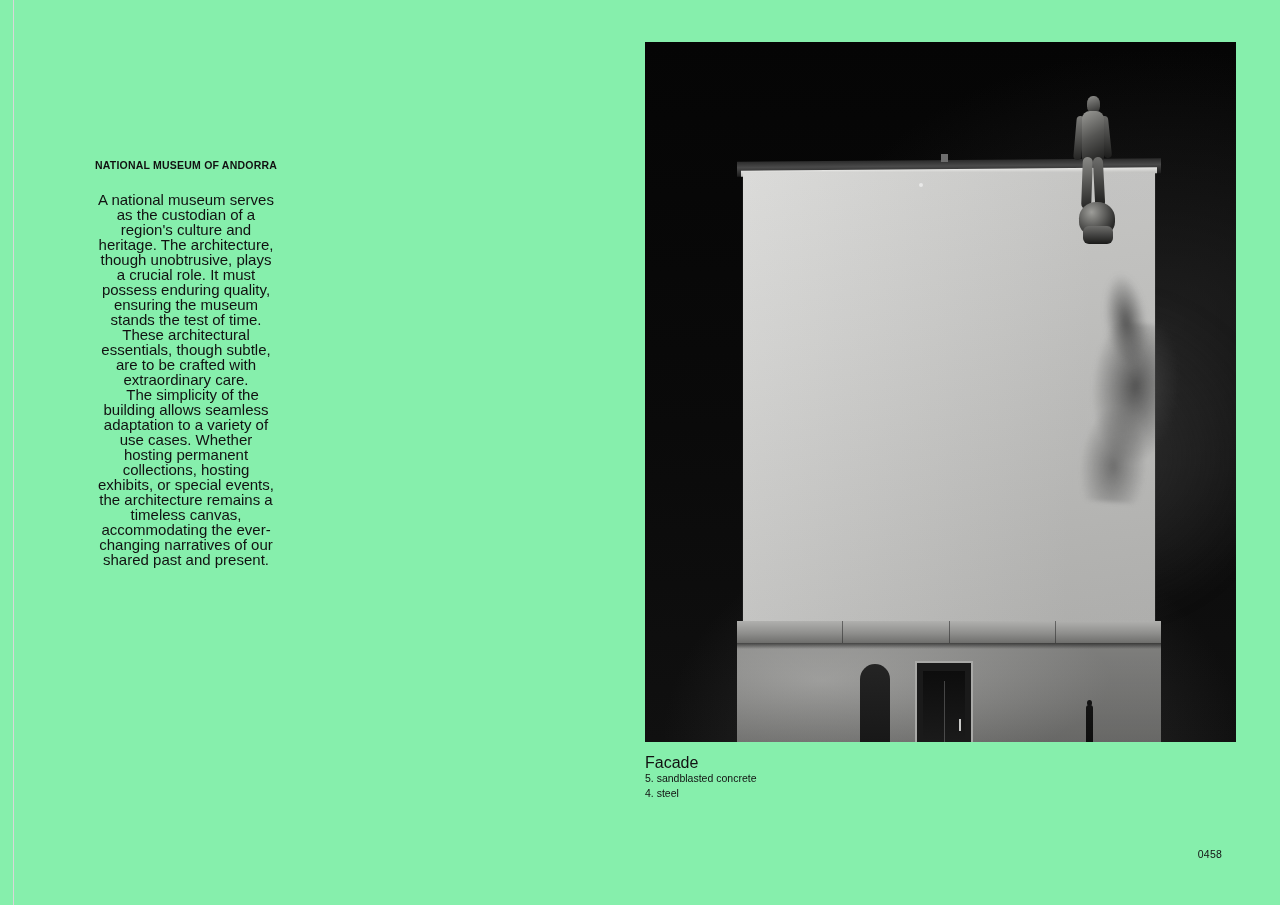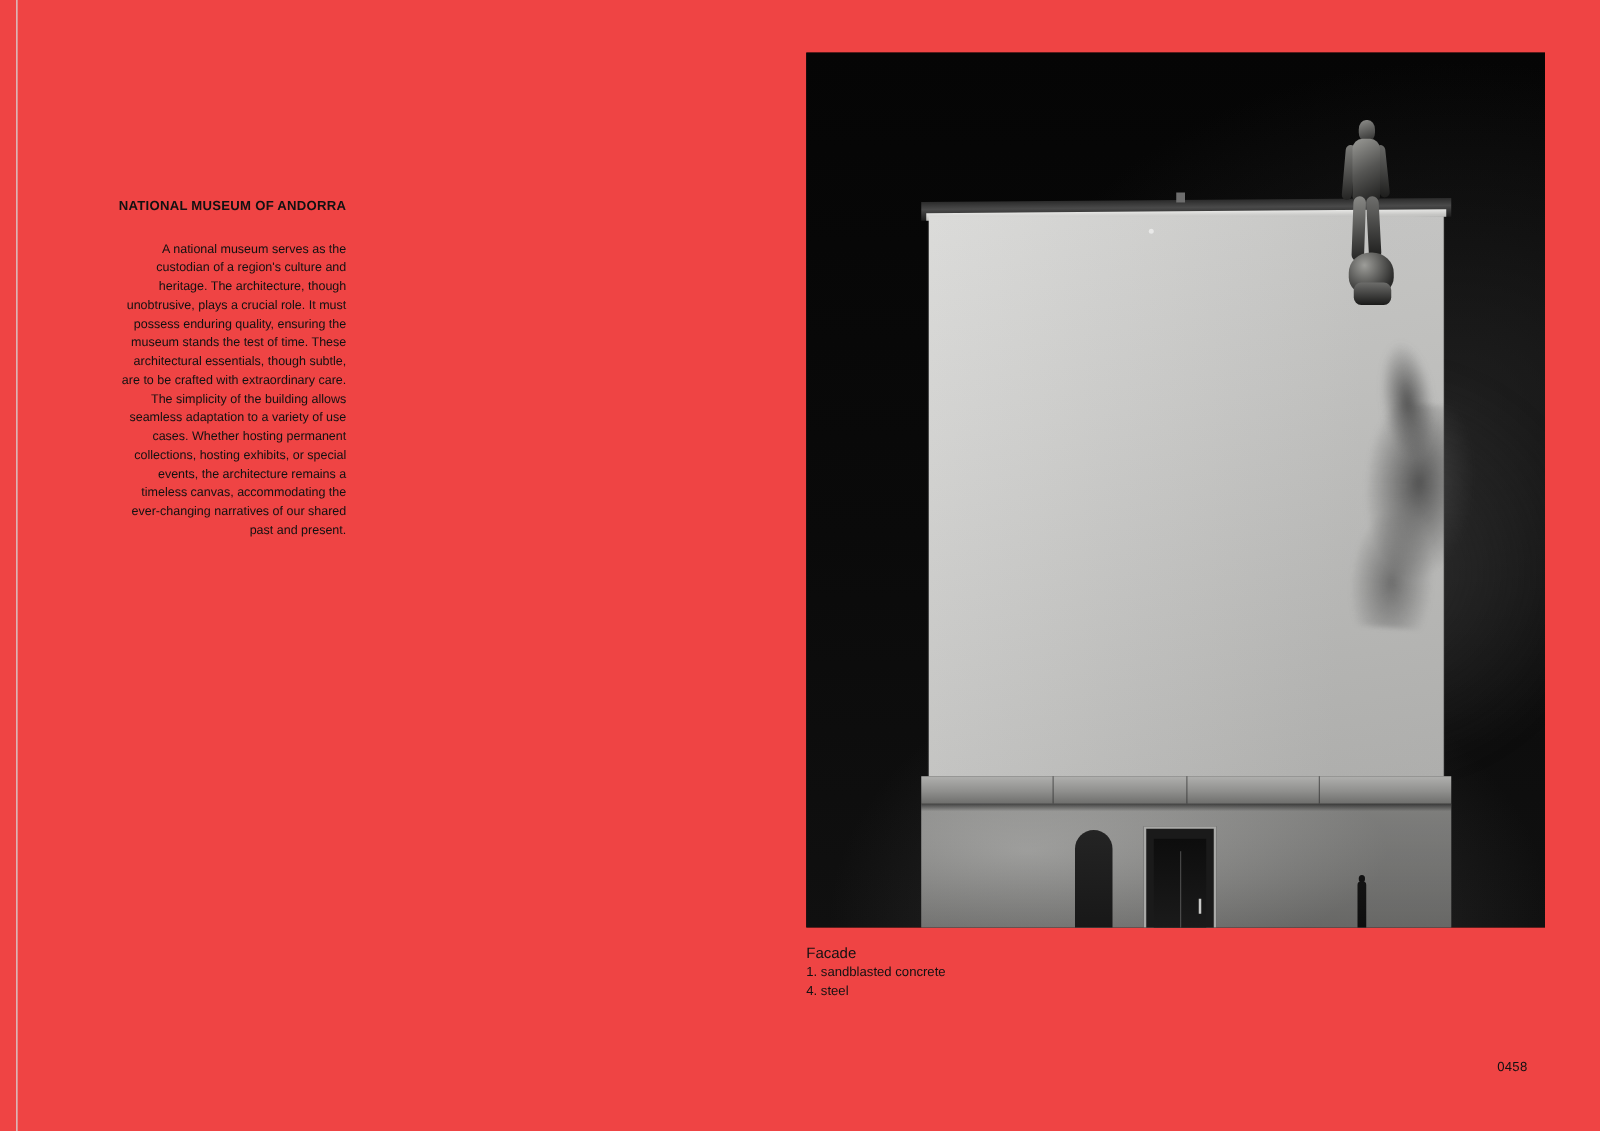--- a/index.html
+++ b/index.html
@@ -13,21 +13,21 @@
     position: relative;
     font-family: "Liberation Sans", sans-serif;
     color: #111111;
     overflow: hidden;
   }
 
   
   .page {
     position: absolute;
     inset: 0;
-    background: #ef4444;
+    background: #86efac;
   }
 
   
   .left-edge-rule {
     position: absolute;
     left: 13px;
     top: 0;
     width: 1px;
     height: 905px;
     background: #d8d8d8;
@@ -42,25 +42,25 @@
   }
   .caption-title {
     font-size: 10.5px;
     line-height: 14px;
     letter-spacing: 0.02em;
     margin: 0 0 20px 0;
     color: #111;
     white-space: nowrap;
   }
   .body-copy p {
-    font-size: 10px;
+    font-size: 15px;
     line-height: 15px;
     margin: 0;
     color: #111;
-    text-align: right;
+    text-align: center;
   }
   .body-copy p + p {
     text-indent: 13px;
   }
 
   
   .figure {
     position: absolute;
     left: 645px;
     top: 42px;
@@ -345,21 +345,21 @@
   }
 
   
   .fig-caption {
     position: absolute;
     left: 645px;
     top: 755px;
     width: 300px;
   }
   .fig-caption .cap-head {
-    font-size: 12px;
+    font-size: 16px;
     line-height: 15.5px;
     margin: 0 0 0 0;
     color: #111;
   }
   .fig-caption ol {
     list-style: none;
     margin: 0;
     padding: 0;
   }
   .fig-caption li {
@@ -440,20 +440,20 @@
     <div class="person">
       <div class="person-head"></div>
       <div class="person-body"></div>
     </div>
 
   </div>
 
   <div class="fig-caption">
     <p class="cap-head">Facade</p>
     <ol>
-      <li>1. sandblasted concrete</li>
+      <li>5. sandblasted concrete</li>
       <li>4. steel</li>
     </ol>
   </div>
 
   <div class="folio">0458</div>
 
 </div>
 
 </body></html>

